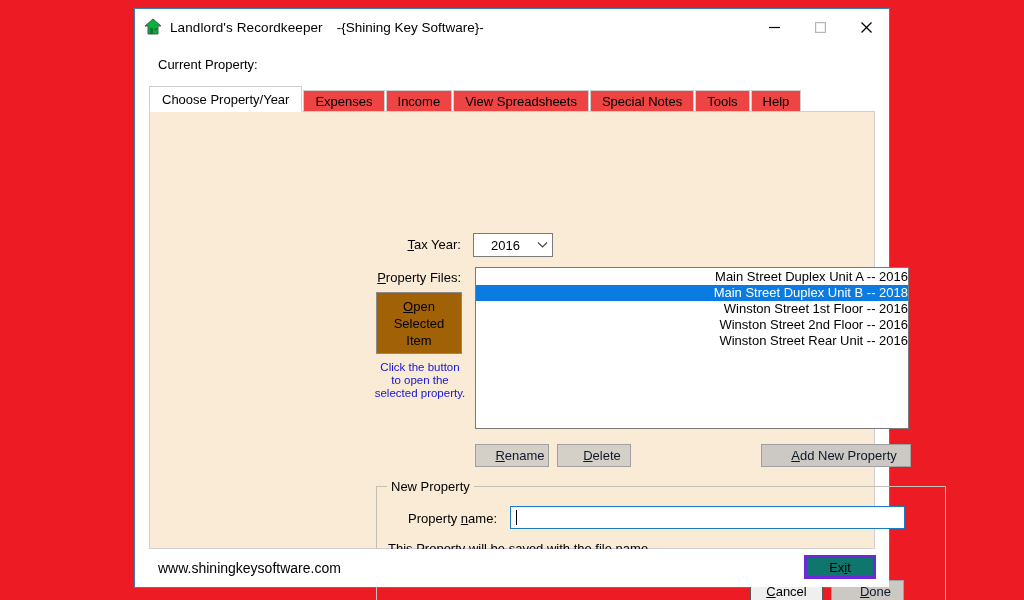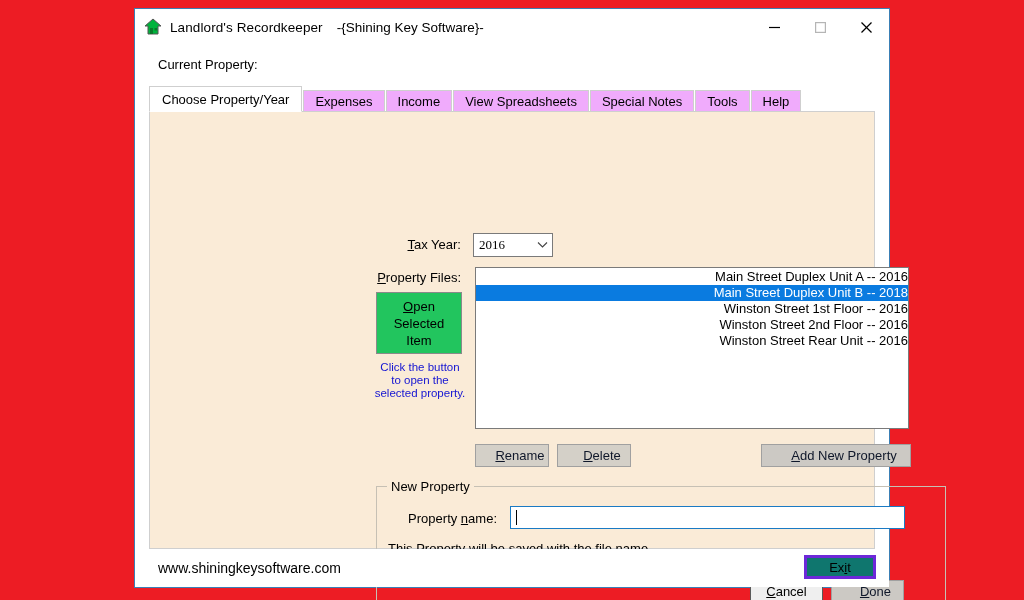--- a/index.html
+++ b/index.html
@@ -102,21 +102,21 @@
     flex: 0 0 auto;
     position: relative;
     z-index: 3;
   }
   .tab {
     height: 21px;
     line-height: 21px;
     padding: 0 11px;
     font-size: 13px;
     color: #000;
-    background: #f0abfc;
+    background: #ef4444;
     border: 1px solid #cfcfcf;
     border-bottom: none;
     margin-right: 1px;
     box-sizing: border-box;
     white-space: nowrap;
     cursor: default;
   }
   .tab.active {
     height: 26px;
     line-height: 25px;
@@ -154,21 +154,21 @@
     width: 80px;
     height: 24px;
     background: #ffffff;
     border: 1px solid #7a7a7a;
     box-sizing: border-box;
     display: flex;
     align-items: center;
     font-size: 13px;
     cursor: default;
   }
-  .combo-value { padding-left: 5px; flex: 1 1 auto; font-family: Liberation Serif, serif; }
+  .combo-value { padding-left: 17px; flex: 1 1 auto; }
   .combo-arrow {
     width: 20px;
     display: flex;
     align-items: center;
     justify-content: center;
     color: #333;
   }
 
   
   .listbox {
@@ -198,21 +198,21 @@
     color: #ffffff;
   }
 
   
   .open-btn {
     position: absolute;
     left: 226px;
     top: 180px;
     width: 86px;
     height: 62px;
-    background: #22c55e;
+    background: #a16207;
     border: 1px solid #8a8a8a;
     box-sizing: border-box;
     display: flex;
     flex-direction: column;
     align-items: center;
     justify-content: center;
     font-size: 13px;
     color: #000;
     line-height: 17px;
     cursor: pointer;

